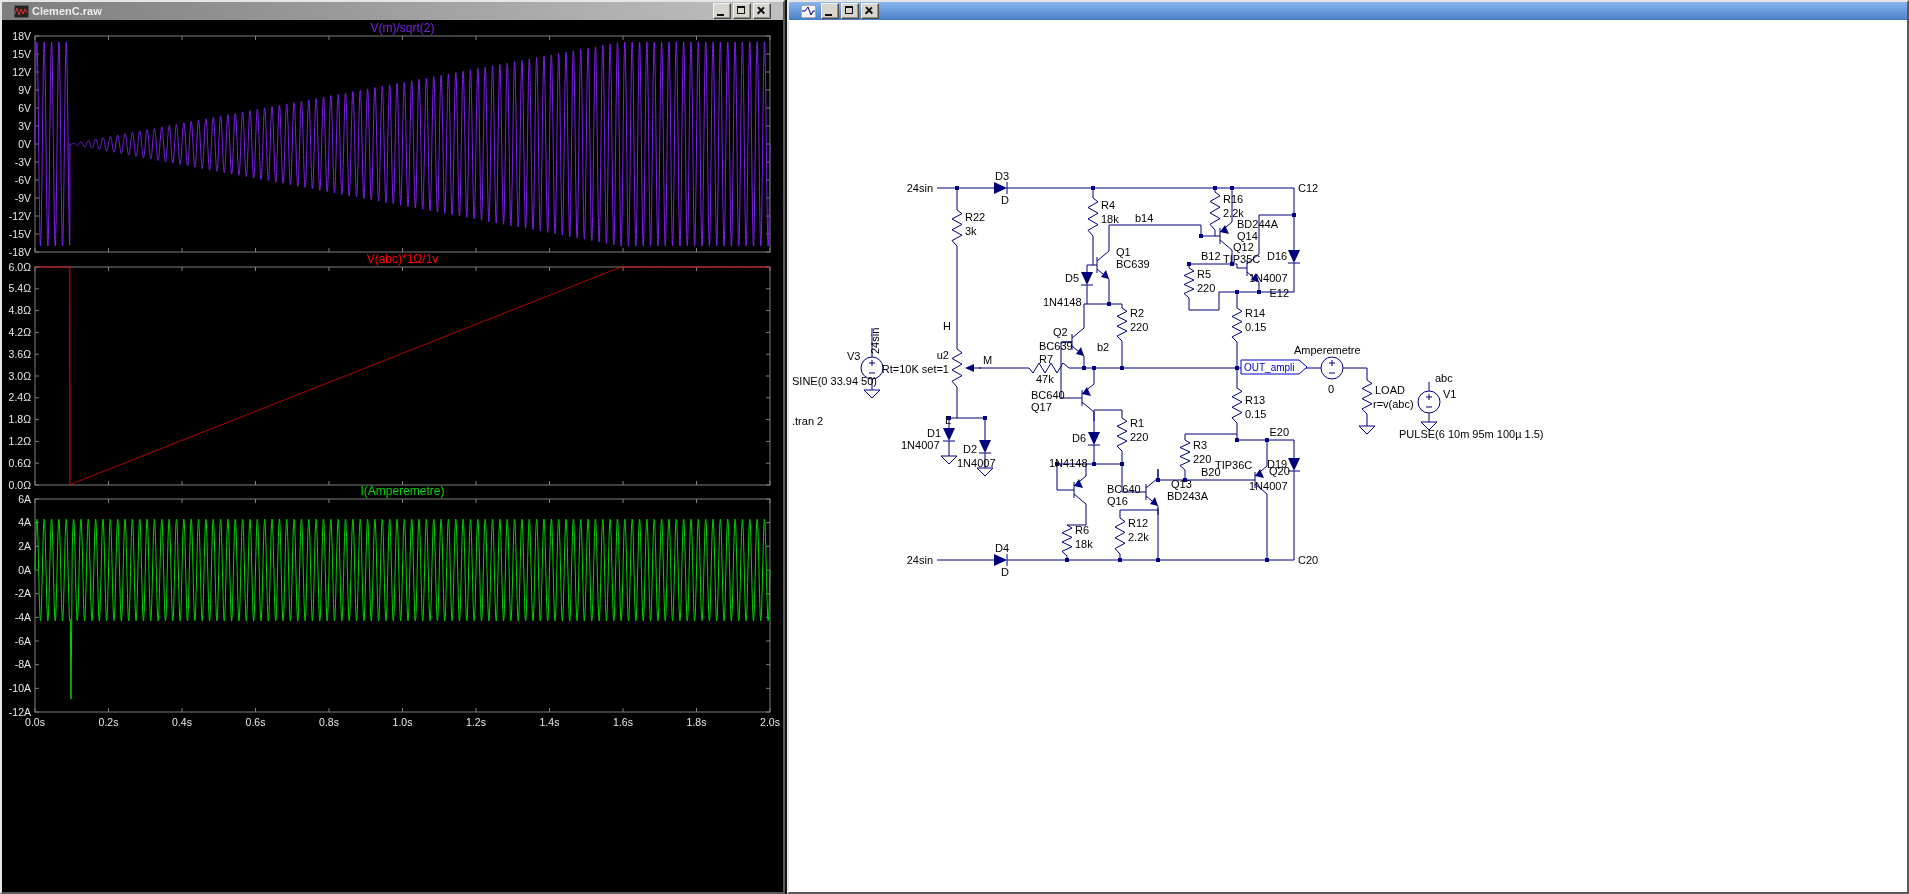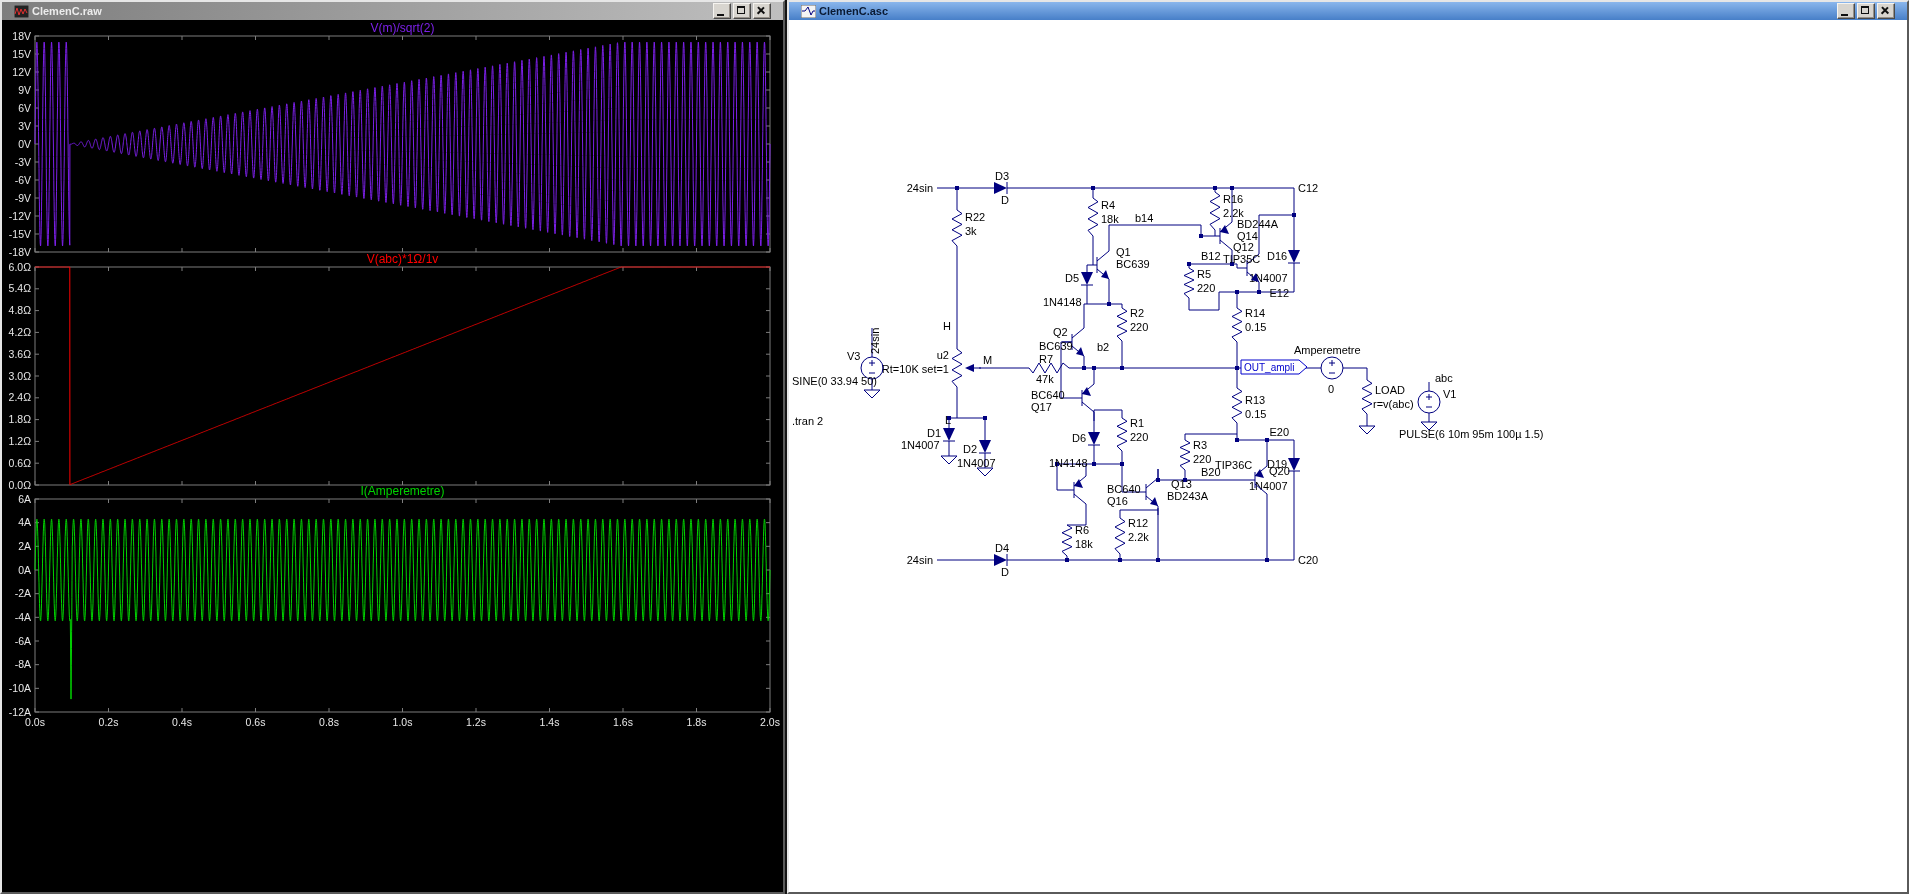--- a/index.html
+++ b/index.html
@@ -257,21 +257,20 @@
   </section>
 
   <section class="window win-right">
     <div class="titlebar tb-active-blue">
       <span class="tb-icon">
         <svg width="15" height="13">
             <rect x="0" y="0" width="15" height="13" fill="#f4f4f4" stroke="#666"></rect>
           <path d="M1,6 H4 L7,2 L10,10 L12,6 H14" fill="none" stroke="#000080" stroke-width="1"></path>
           </svg>
       </span>
-      <span class="tb-title">ClemenC.asc</span>
       <span class="tb-btns">
         <span class="tb-btn">
             <span class="gl-min"></span>
           </span>
         <span class="tb-btn">
             <span class="gl-max"></span>
           </span>
         <span class="tb-btn">
             <span class="gl-close"></span>
           </span>

